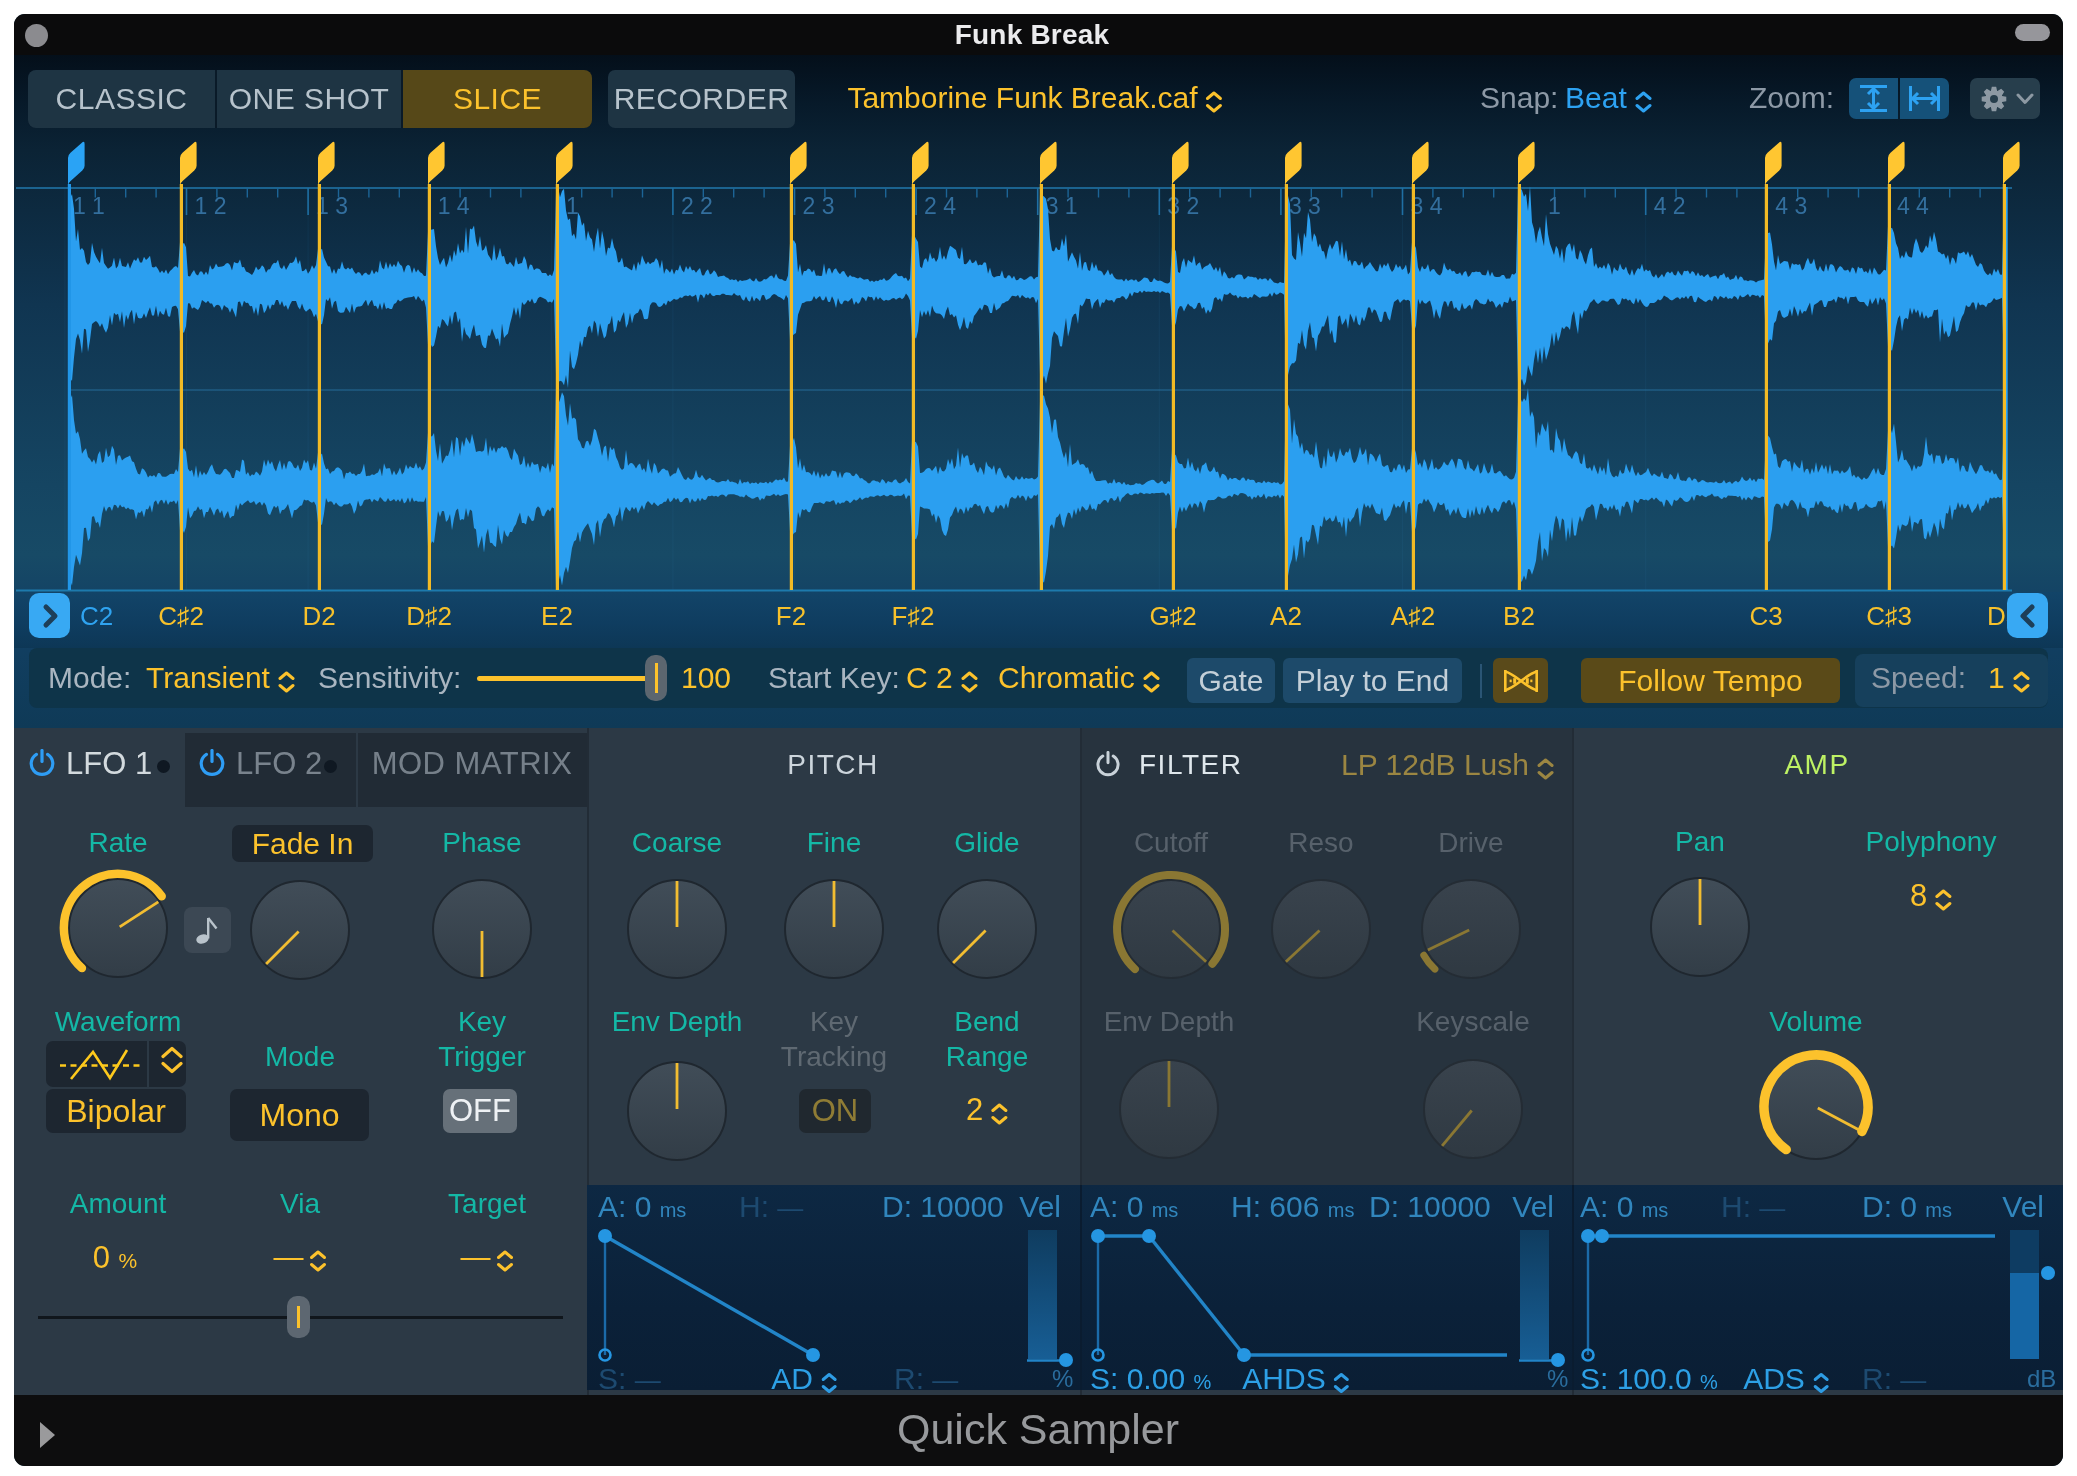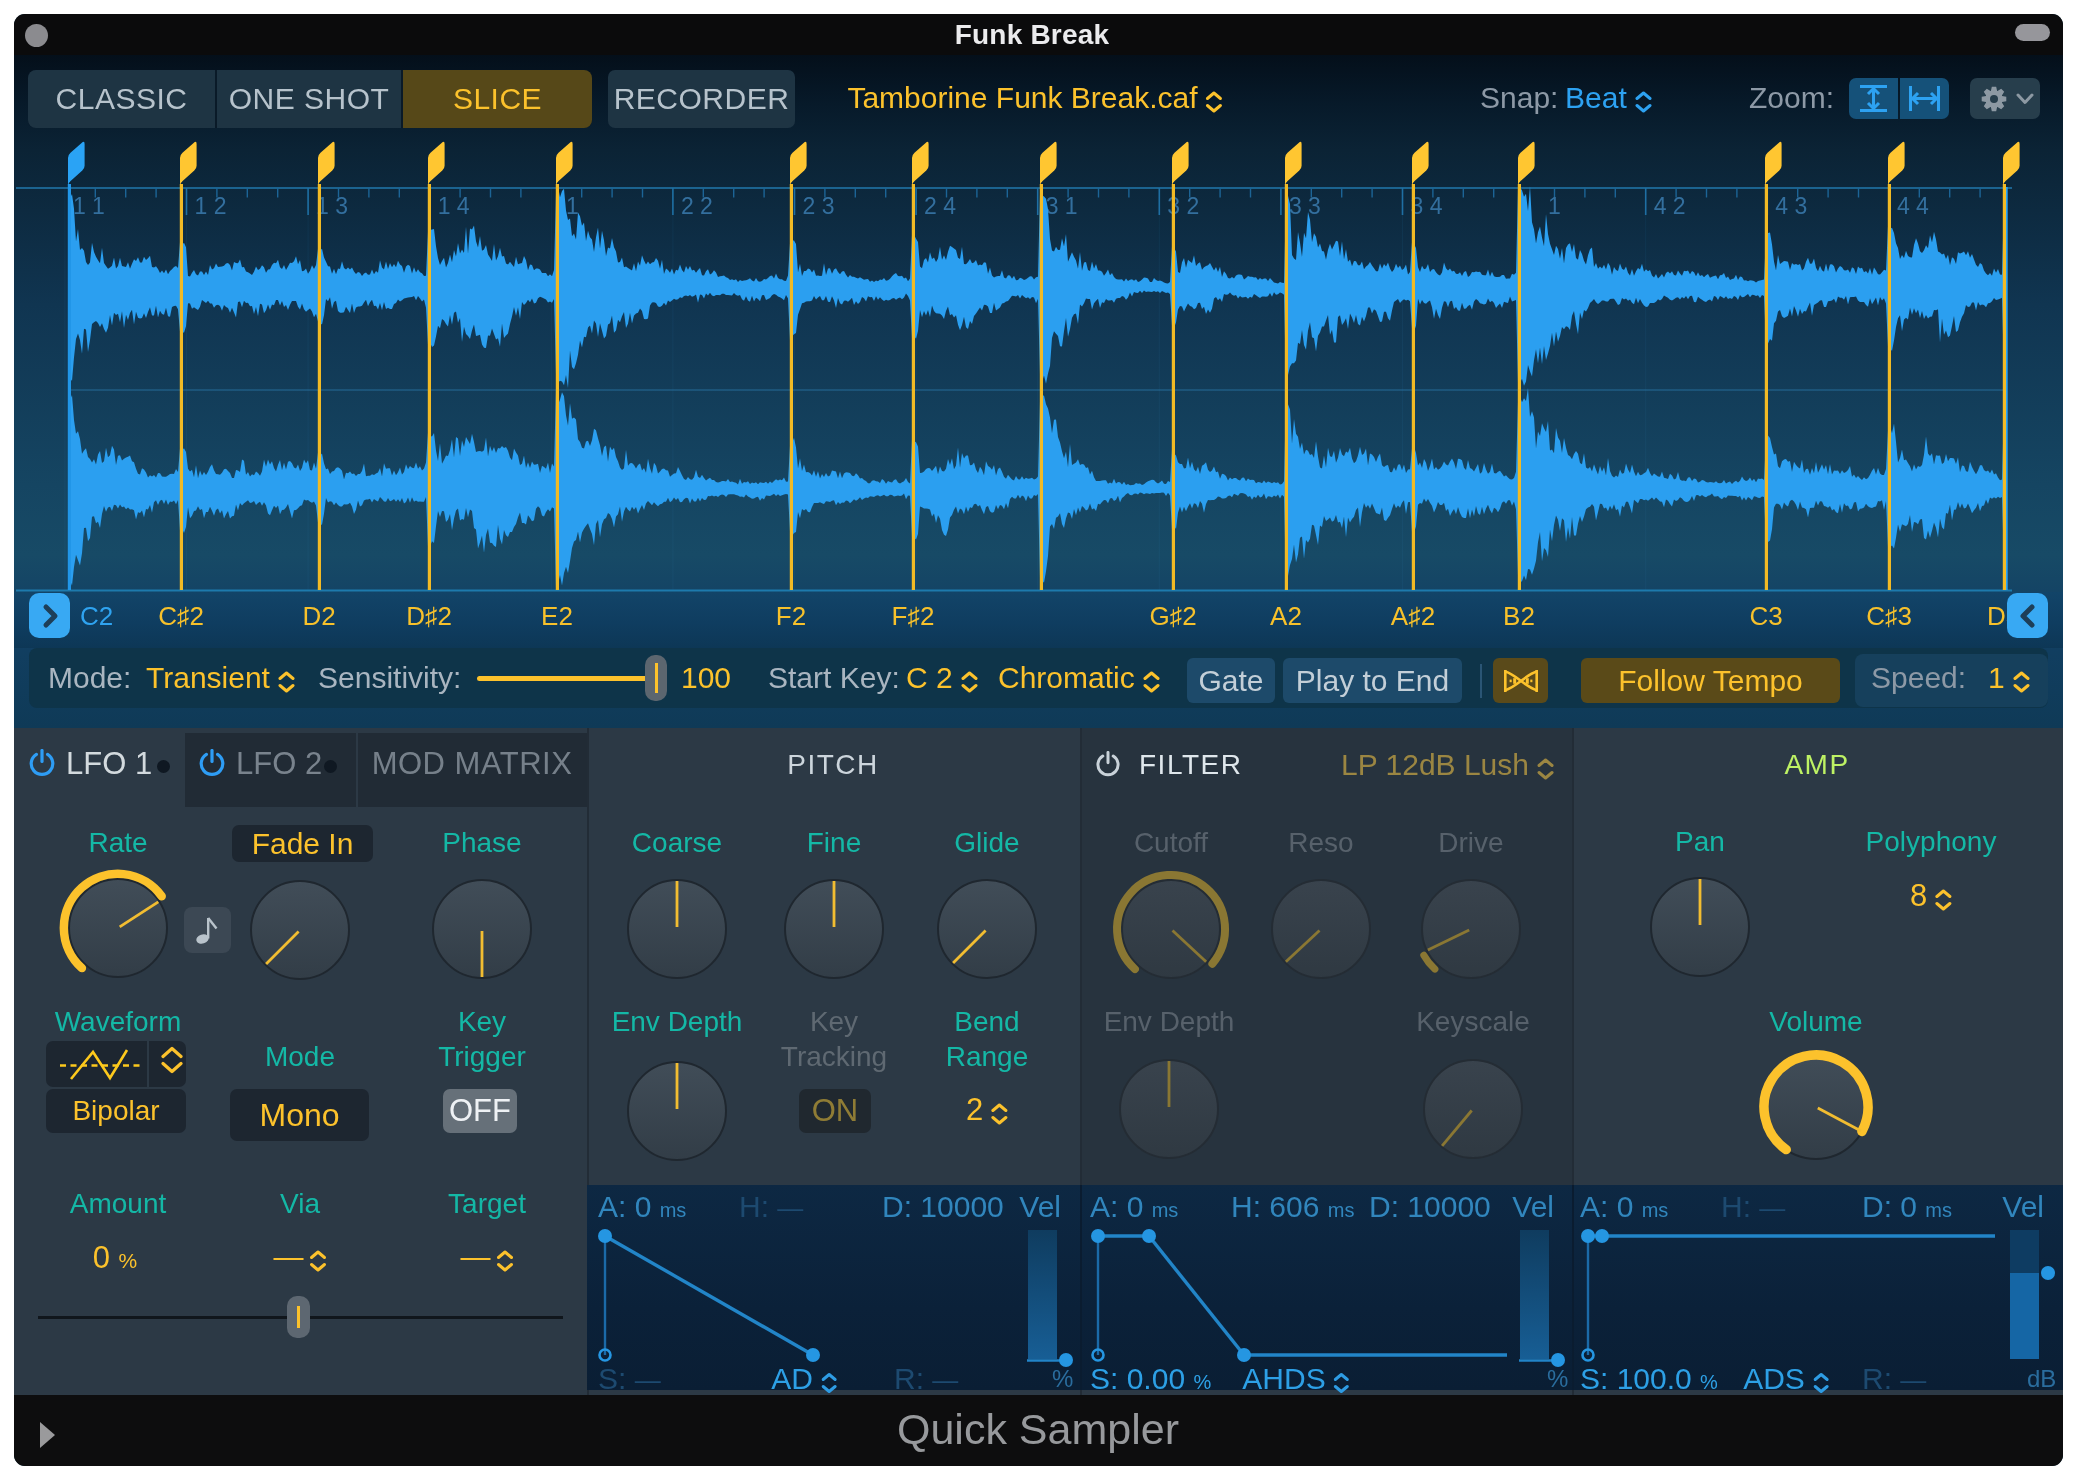--- a/index.html
+++ b/index.html
@@ -343,21 +343,21 @@
 <div class="abs" style="left:133px;top:1027px;width:2px;height:46px;background:#2c3945;"></div>
 <svg class="abs" style="left:44px;top:1033px" width="84" height="34" viewBox="0 0 84 34">
       <line x1="2" y1="18.5" x2="82" y2="18.5" stroke="#fdc91c" stroke-width="2.6" stroke-dasharray="6 4.5"></line>
       <path d="M13 32 L35 5 L52 31 L69 3" fill="none" stroke="#fdc91c" stroke-width="2.6"></path>
     </svg>
 <div class="abs" style="left:139px;top:1035px;"><svg class="cv" width="22" height="30" viewBox="0 0 22 30">
         <path d="M2 11.5 L11.0 3.5 L20 11.5" fill="none" stroke="#fcc22c" stroke-width="3.2" stroke-linecap="round" stroke-linejoin="round"></path>
         <path d="M2 18.5 L11.0 26.5 L20 18.5" fill="none" stroke="#fcc22c" stroke-width="3.2" stroke-linecap="round" stroke-linejoin="round"></path>
       </svg></div>
 <div class="btn abs" style="left:32px;top:1075px;width:140px;height:44px;background:#1d2630;border-radius:7px;">
-      <span class="ylw" style="font-size:28px;">Bipolar</span>
+      <span class="ylw" style="font-size:32px;">Bipolar</span>
     </div>
 <div class="abs ctr" style="left:286px;top:1043px;"><span class="f28 gry">Mode</span></div>
 <div class="btn abs" style="left:216px;top:1075px;width:139px;height:52px;background:#1d2630;border-radius:7px;">
       <span class="ylw" style="font-size:32px;">Mono</span>
     </div>
 <div class="abs ctr" style="left:468px;top:1008px;"><span class="f28 gry">Key</span></div>
 <div class="abs ctr" style="left:468px;top:1043px;"><span class="f28 gry">Trigger</span></div>
 <div class="btn abs" style="left:429px;top:1075px;width:74px;height:44px;background:#667079;border-radius:7px;text-align:right;">
       <span style="font-size:31px;color:#eef1f4;">OFF</span>
     </div>

